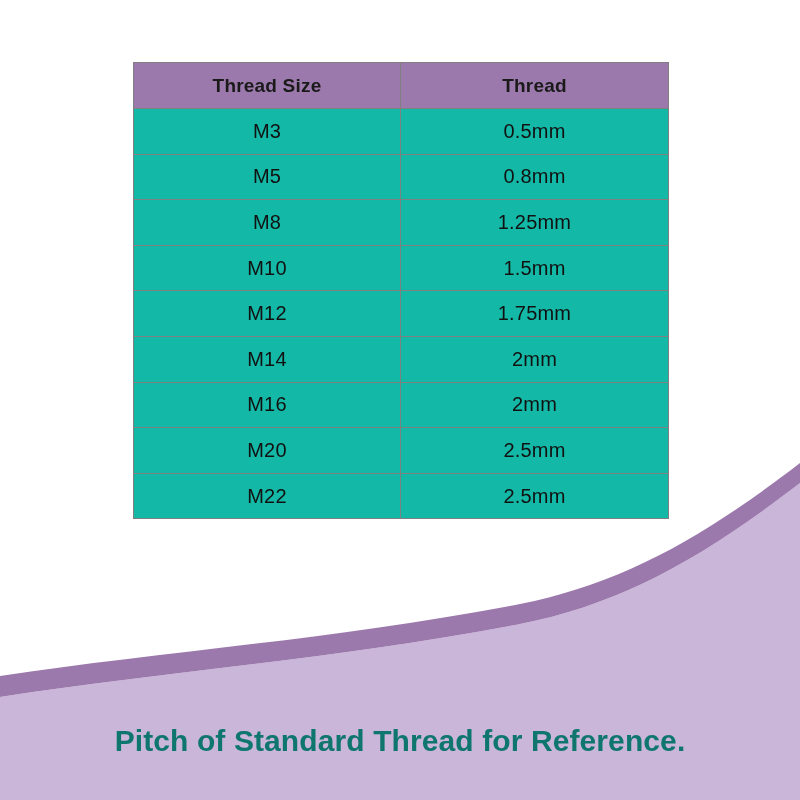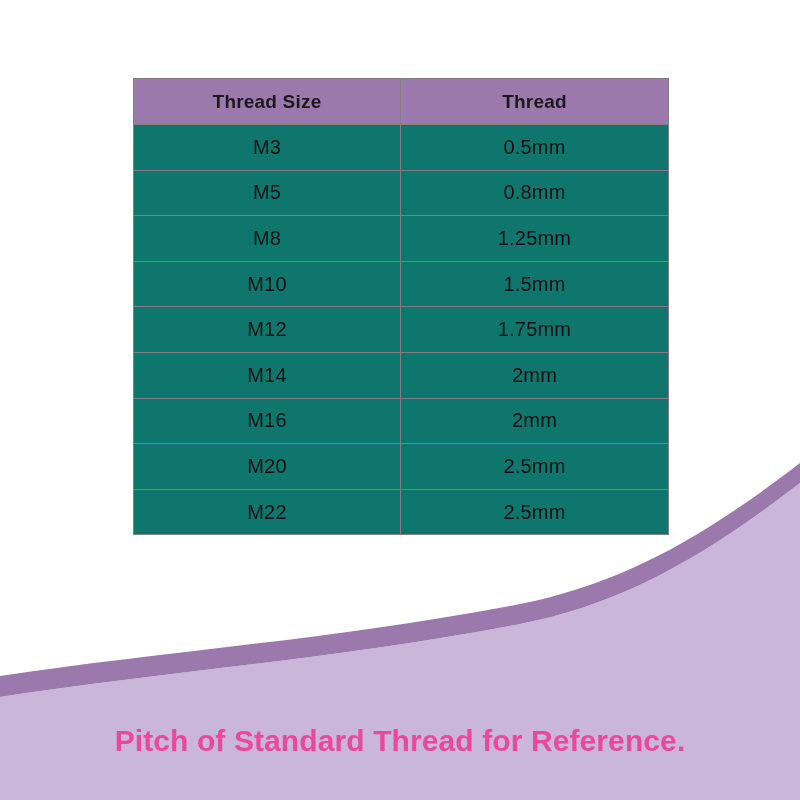--- a/index.html
+++ b/index.html
@@ -31,21 +31,20 @@
     height: 800px;
     pointer-events: none;
   }
 
   
   #pitch-table-wrap {
     position: absolute;
     left: 133px;
     top: 62px;
     width: 535px;
-    margin-top: 16px;
   }
   table.pitch-table {
     width: 535px;
     border-collapse: collapse;
     table-layout: fixed;
   }
   table.pitch-table th,
   table.pitch-table td {
     border: 1px solid #808080;
     text-align: center;
@@ -55,37 +54,37 @@
   }
   table.pitch-table th {
     background: #9c79ac;
     color: #1a1a1a;
     height: 45px;
     font-size: 19px;
     font-weight: bold;
     letter-spacing: 0.2px;
   }
   table.pitch-table td {
-    background: #0f766e;
+    background: #14b8a6;
     color: #111111;
     height: 44.6px;
     font-size: 20px;
     letter-spacing: 0.2px;
   }
   table.pitch-table col.c1 { width: 267px; }
   table.pitch-table col.c2 { width: 268px; }
 
   
   #footer-caption {
     position: absolute;
     left: 0;
     top: 723px;
     width: 800px;
     text-align: center;
-    color: #ec4899;
+    color: #0f766e;
     font-size: 30px;
     font-weight: bold;
     letter-spacing: 0.1px;
     line-height: 36px;
     white-space: nowrap;
   }
 </style>
 </head>
 <body>
 

